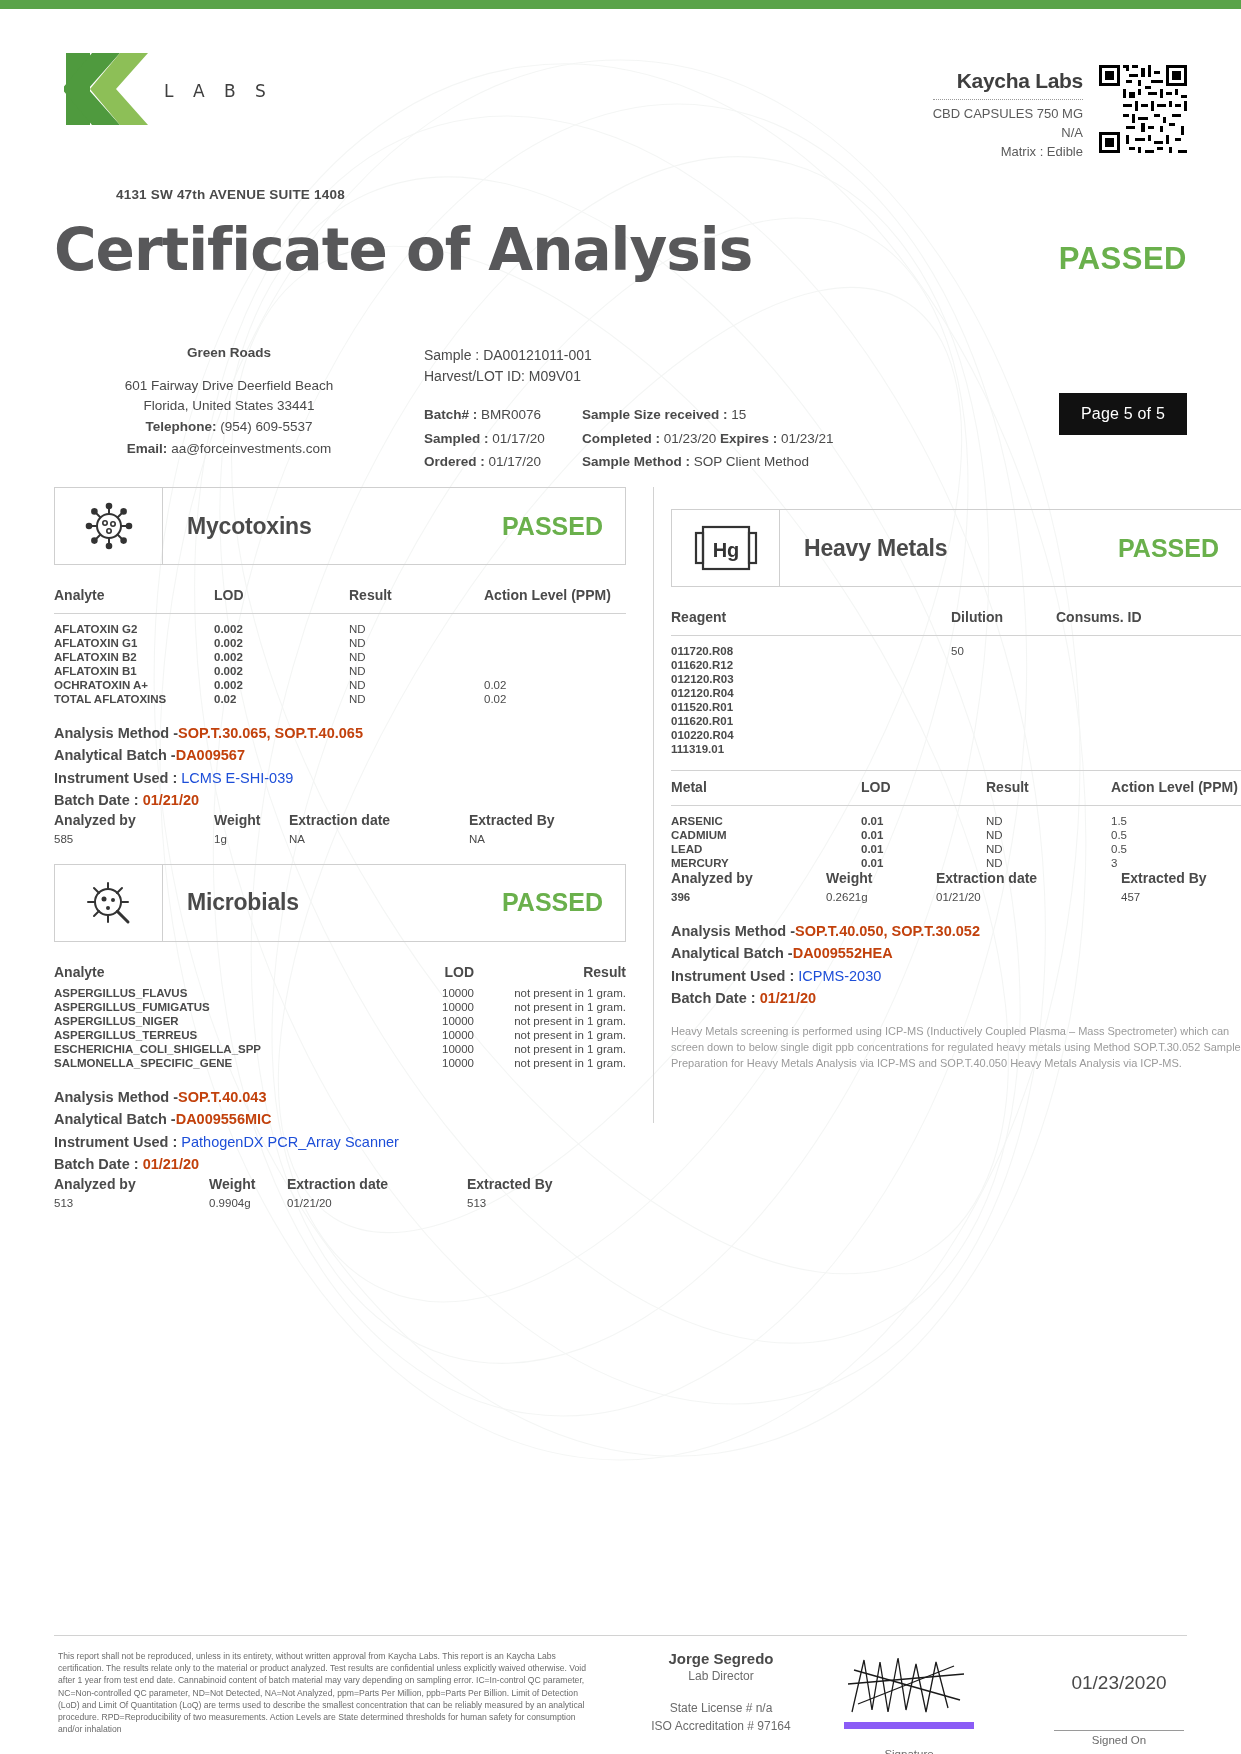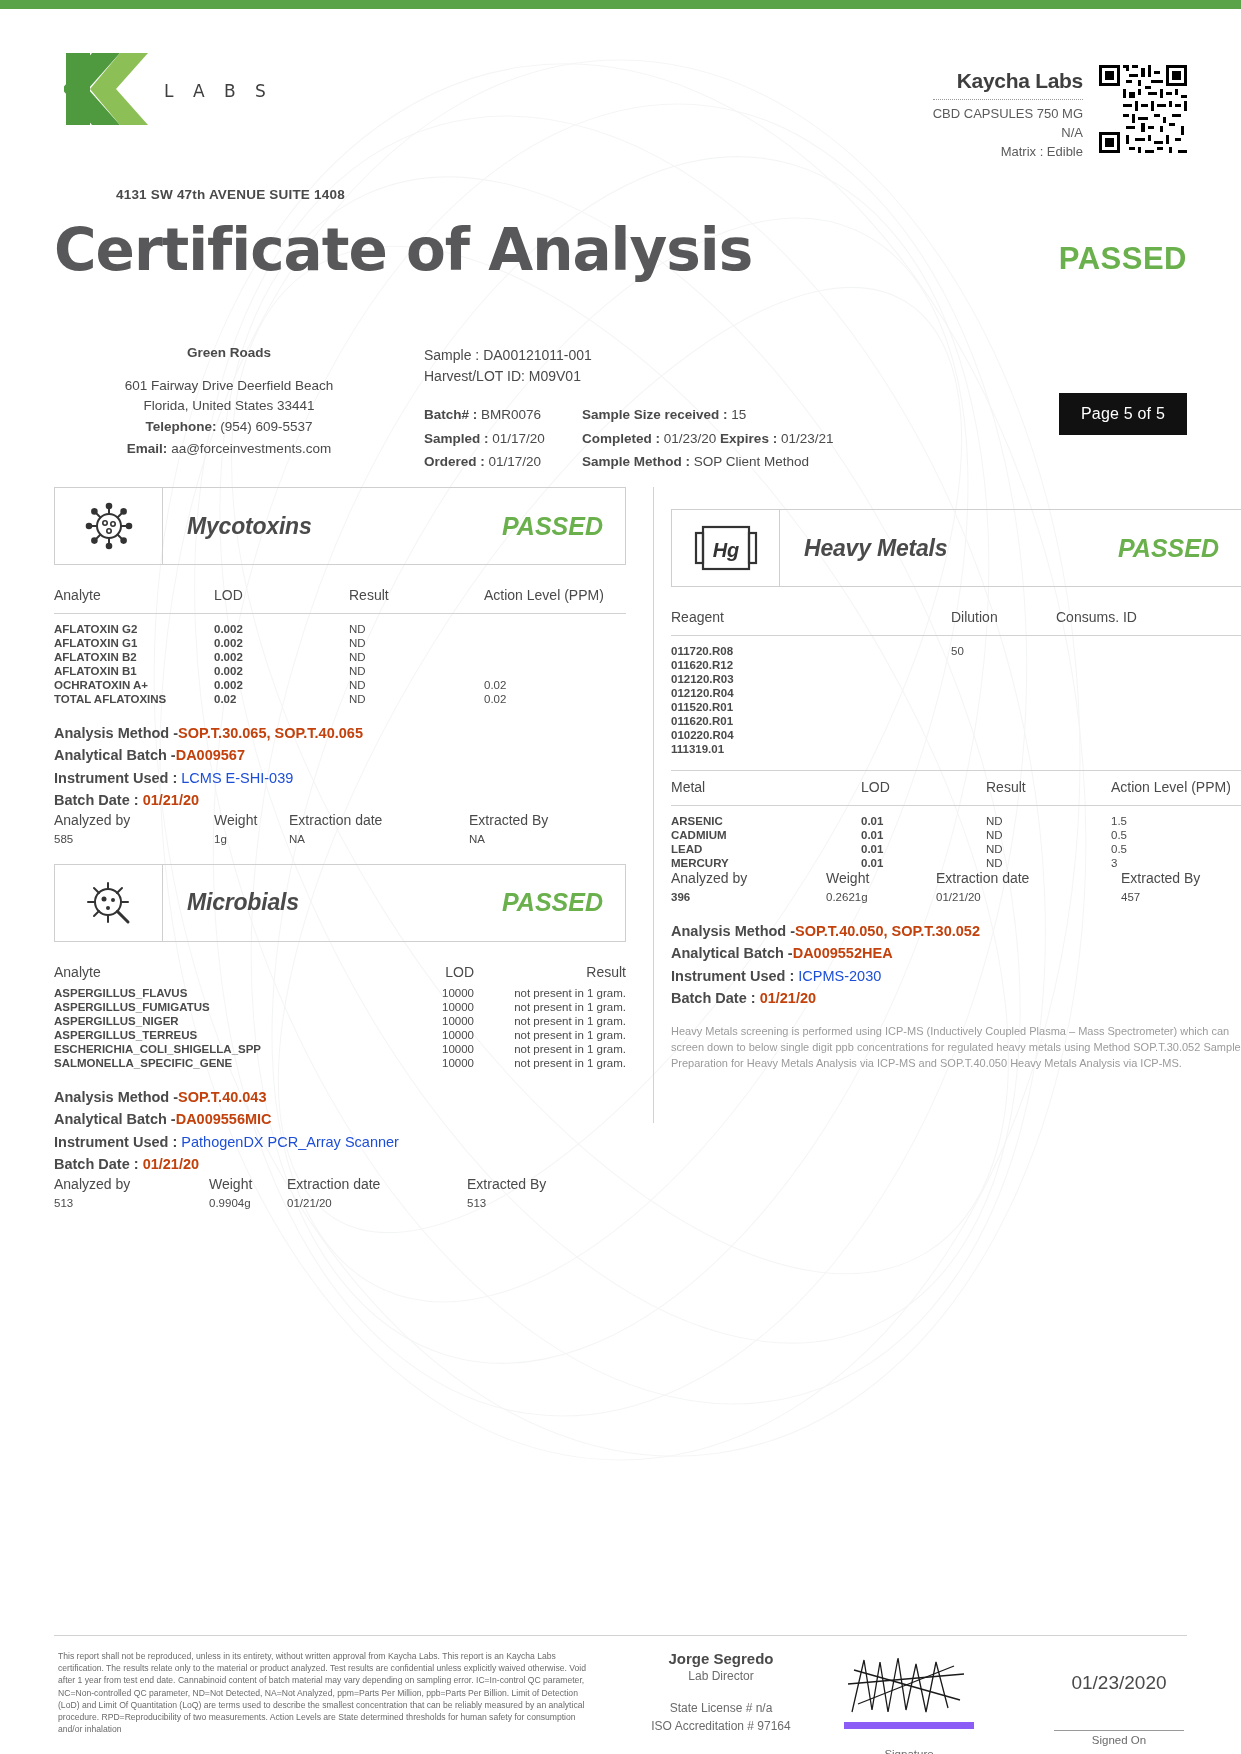--- a/index.html
+++ b/index.html
@@ -158,21 +158,20 @@
     left: 599px; top: 0;
     width: 1px; height: 636px;
     background: #d2d2d2;
   }
 
   .panel-head {
     display: flex;
     align-items: stretch;
     border: 1px solid #cfcfcf;
     height: 78px;
-    font-style: italic;
   }
   .panel-icon {
     width: 108px;
     border-right: 1px solid #cfcfcf;
     display: flex;
     align-items: center;
     justify-content: center;
   }
   .panel-title {
     flex: 1;
@@ -190,21 +189,21 @@
   .panel-title .pstat {
     font-size: 25px;
     font-weight: bold;
     color: #6ab04c;
   }
 
   table.tbl { width: 100%; border-collapse: collapse; }
   table.tbl th {
     text-align: left;
     font-size: 14px;
-    font-weight: normal;
+    font-weight: bold;
     color: #4a4a4a;
     padding: 0 0 4px 0;
     vertical-align: top;
   }
   table.tbl td {
     font-size: 11.5px;
     color: #4a4a4a;
     padding: 1px 0;
   }
   td.analyte { font-weight: bold; }

